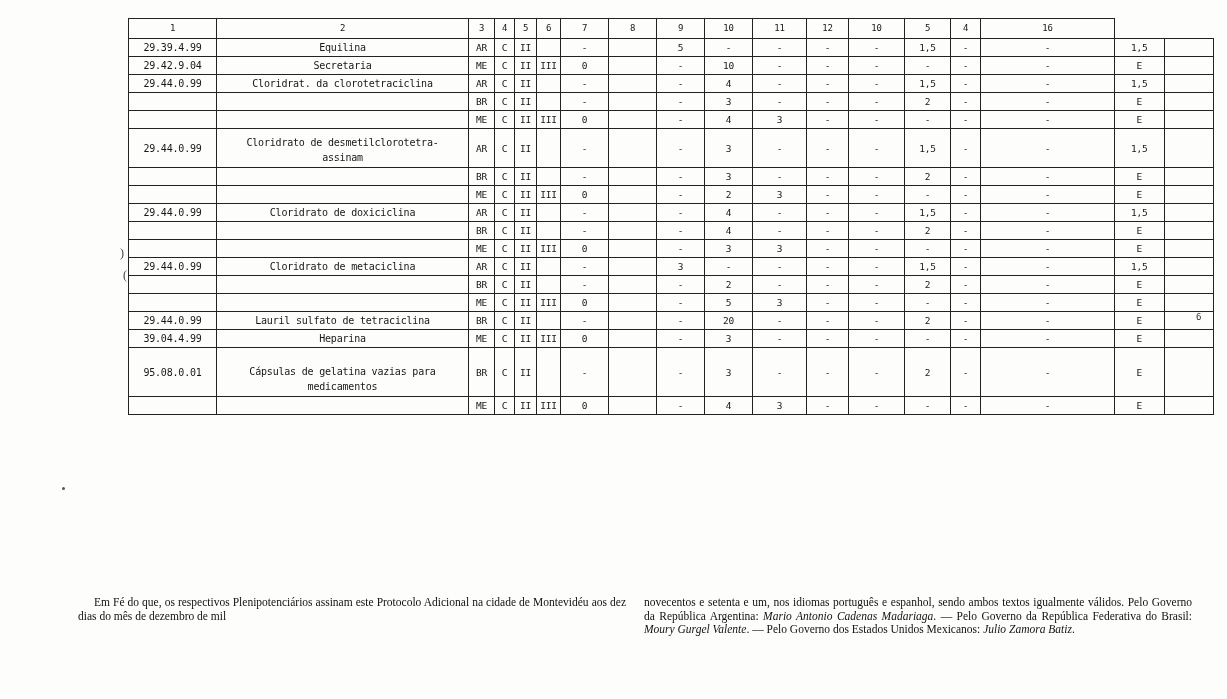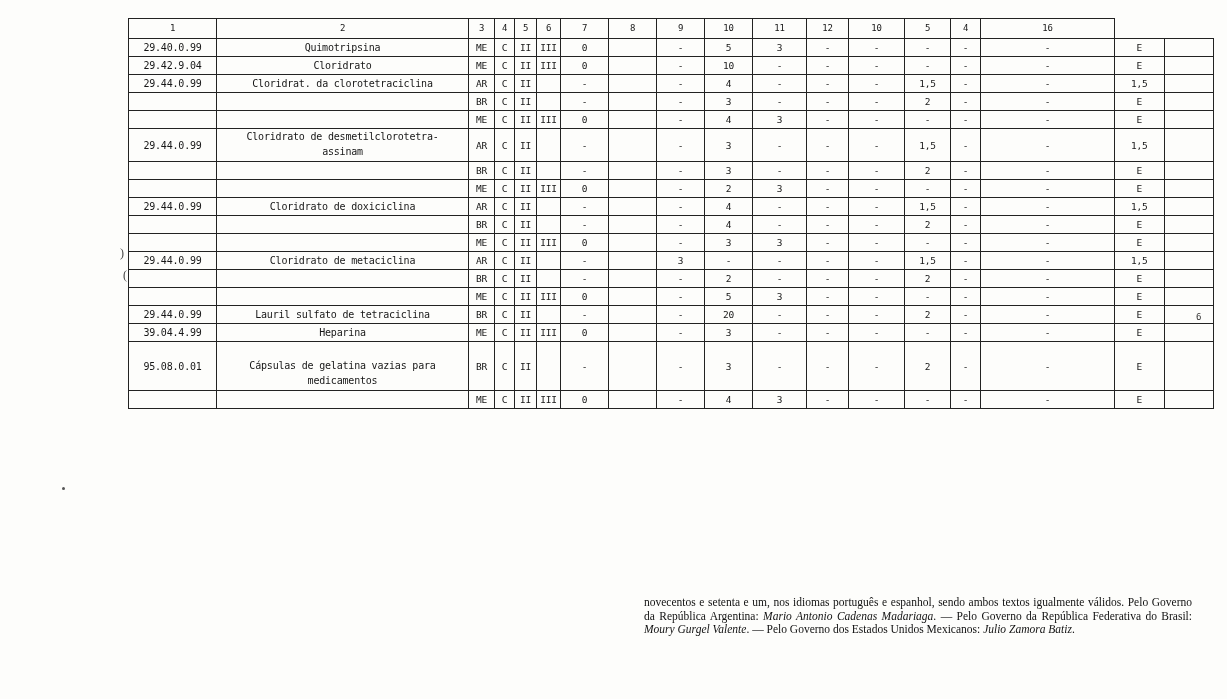--- a/index.html
+++ b/index.html
@@ -176,42 +176,42 @@
             <td>11</td>
             <td>12</td>
             <td>10</td>
             <td>5</td>
             <td>4</td>
             <td>16</td>
           </tr>
       </thead>
       <tbody id="tbody">
           <tr class="grouptop">
-            <td class="code">29.40.0.99</td>
-            <td class="desc"><span>Quimotripsina</span></td>
-            <td>ME</td>
-            <td>C</td>
-            <td>II</td>
-            <td>III</td>
-            <td>0</td>
-            <td></td>
-            <td>-</td>
+            <td class="code">29.39.4.99</td>
+            <td class="desc"><span>Equilina</span></td>
+            <td>AR</td>
+            <td>C</td>
+            <td>II</td>
+            <td></td>
+            <td>-</td>
+            <td></td>
             <td>5</td>
-            <td>3</td>
-            <td>-</td>
-            <td>-</td>
-            <td>-</td>
-            <td>-</td>
-            <td>-</td>
-            <td>E</td>
+            <td>-</td>
+            <td>-</td>
+            <td>-</td>
+            <td>-</td>
+            <td>1,5</td>
+            <td>-</td>
+            <td>-</td>
+            <td>1,5</td>
             <td></td>
           </tr>
           <tr class="grouptop">
             <td class="code">29.42.9.04</td>
-            <td class="desc"><span>Cloridrato</span></td>
+            <td class="desc"><span>Secretaria</span></td>
             <td>ME</td>
             <td>C</td>
             <td>II</td>
             <td>III</td>
             <td>0</td>
             <td></td>
             <td>-</td>
             <td>10</td>
             <td>-</td>
             <td>-</td>
@@ -277,21 +277,21 @@
             <td>-</td>
             <td>-</td>
             <td>-</td>
             <td>-</td>
             <td>-</td>
             <td>E</td>
             <td></td>
           </tr>
           <tr class="grouptop">
             <td class="code">29.44.0.99</td>
-            <td class="desc" style="height: 32px; line-height: 15px; vertical-align: top; padding-top: 0;"><span>Cloridrato de desmetilclorotetra-</span><span class="l2">assinam</span></td>
+            <td class="desc" style="height: 32px; line-height: 15px; vertical-align: top; padding-top: 6px;"><span>Cloridrato de desmetilclorotetra-</span><span class="l2">assinam</span></td>
             <td>AR</td>
             <td>C</td>
             <td>II</td>
             <td></td>
             <td>-</td>
             <td></td>
             <td>-</td>
             <td>3</td>
             <td>-</td>
             <td>-</td>
@@ -541,19 +541,20 @@
             <td>-</td>
             <td>E</td>
             <td></td>
           </tr>
         </tbody>
     </table>
   </div>
 
   <div class="footer">
     <div class="col">
+      <p class="indent">Em Fé do que, os respectivos Plenipotenciários assinam este Protocolo Adicional na cidade de Montevidéu aos dez dias do mês de dezembro de mil</p>
     </div>
     <div class="col">
       <p><span>novecentos e setenta e um, nos idiomas português e espanhol, sendo ambos textos igualmente válidos. Pelo Governo da República Argentina:</span> <span class="ital">Mario Antonio Cadenas Madariaga</span><span>. — Pelo Governo da República Federativa do Brasil:</span> <span class="ital">Moury Gurgel Valente</span><span>. — Pelo Governo dos Estados Unidos Mexicanos:</span> <span class="ital">Julio Zamora Batiz</span><span>.</span></p>
     </div>
   </div>
 
 </div>
 
 </body></html>

